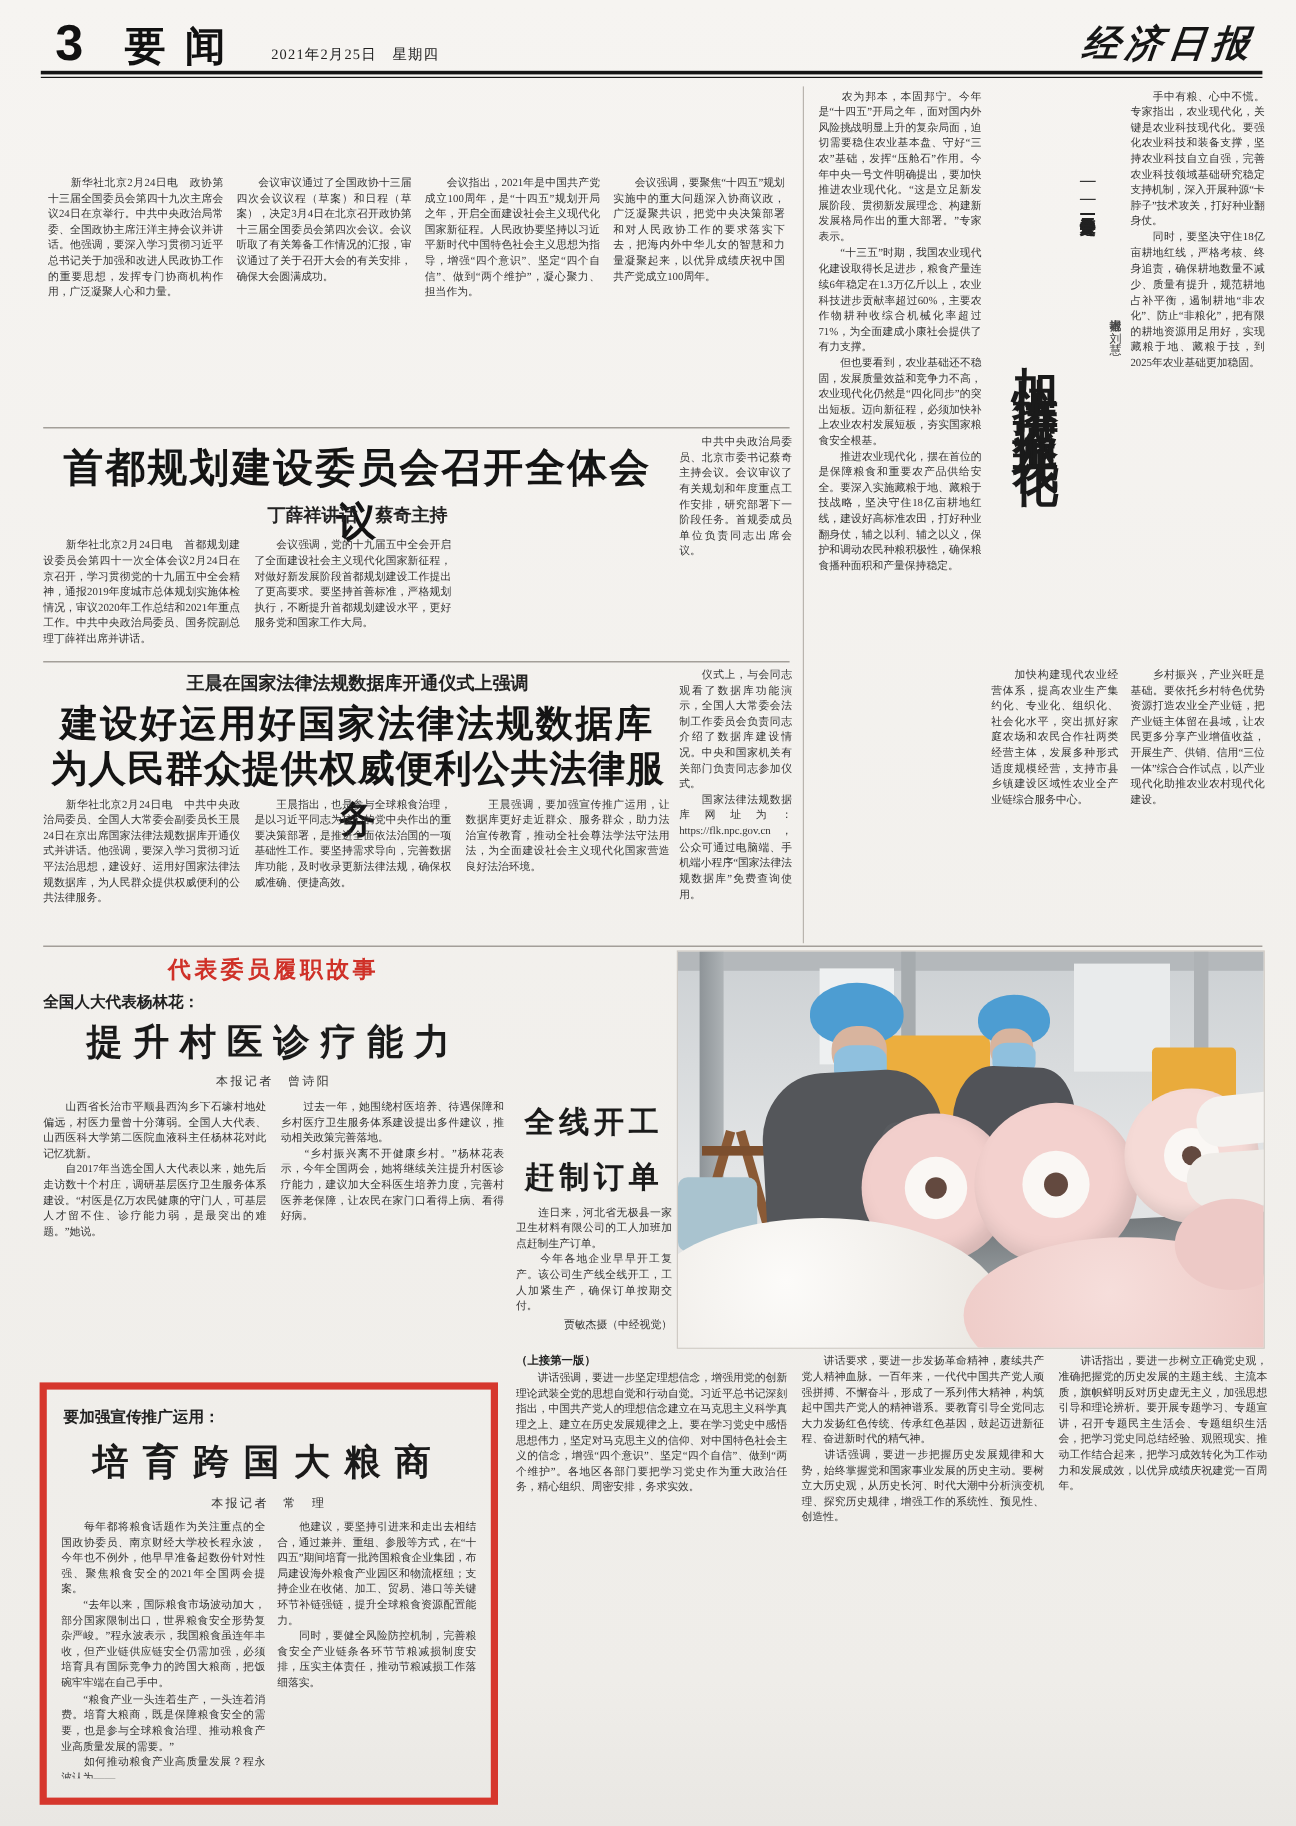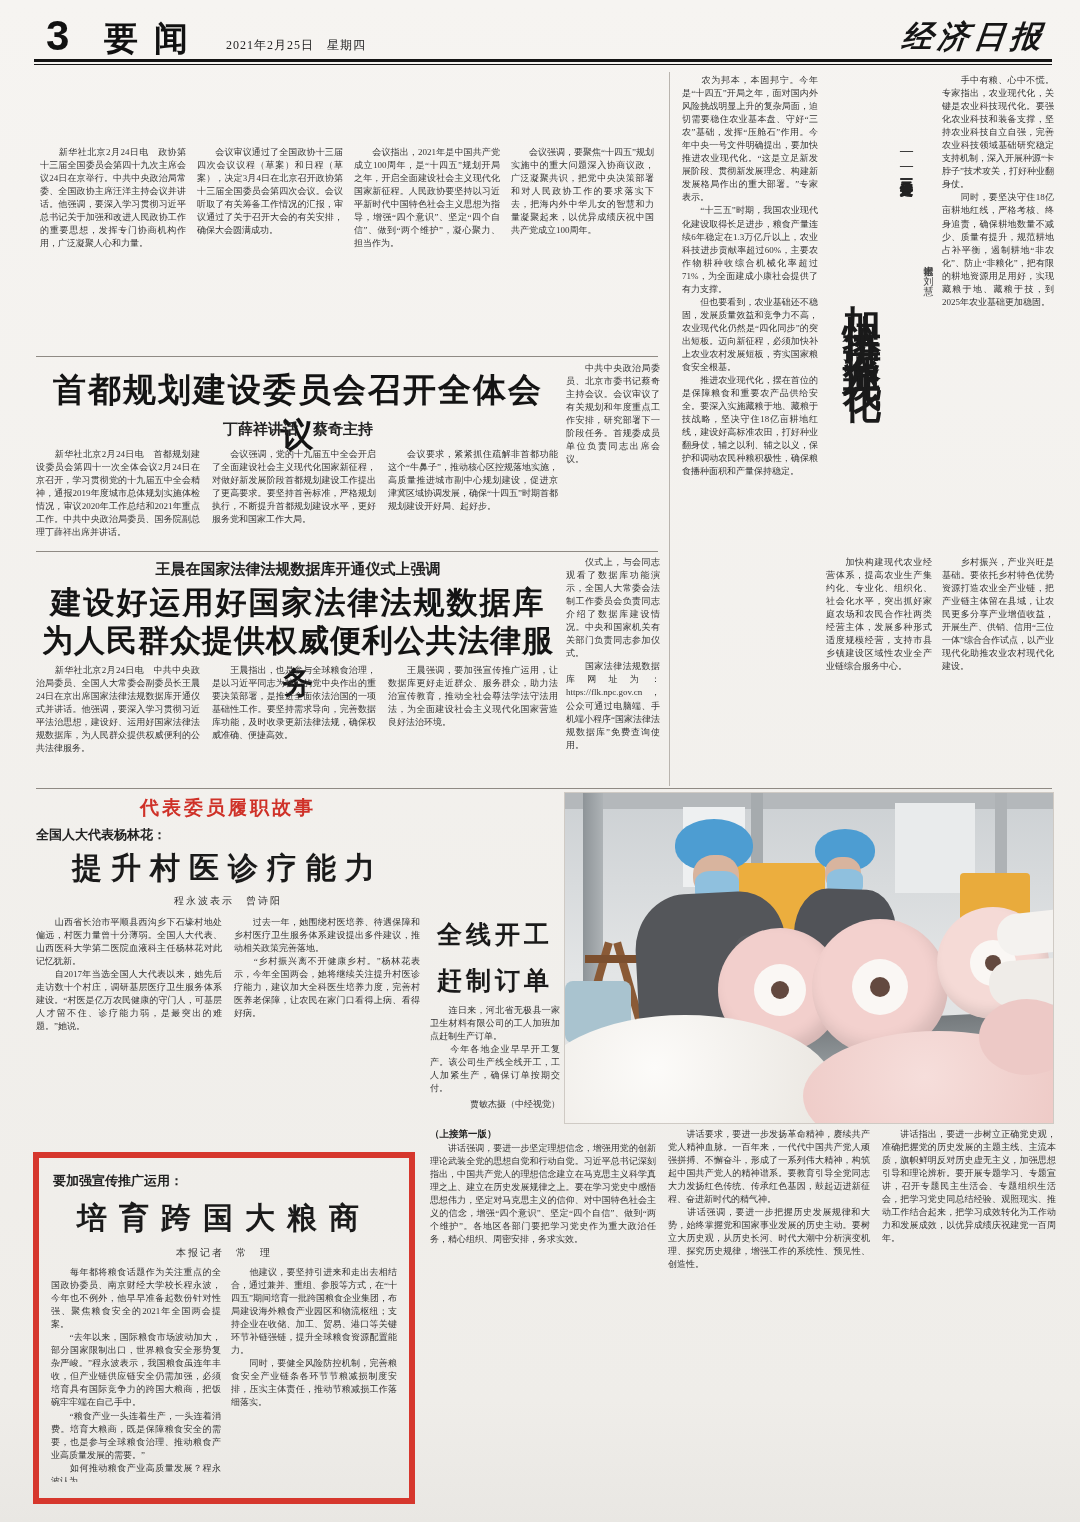--- a/index.html
+++ b/index.html
@@ -48,21 +48,20 @@
   <div class="abs coltext" style="left:40px;top:146px;width:146px;height:204px;">　　新华社北京2月24日电　政协第十三届全国委员会第四十九次主席会议24日在京举行。中共中央政治局常委、全国政协主席汪洋主持会议并讲话。他强调，要深入学习贯彻习近平总书记关于加强和改进人民政协工作的重要思想，发挥专门协商机构作用，广泛凝聚人心和力量。</div>
   <div class="abs coltext" style="left:197px;top:146px;width:146px;height:204px;">　　会议审议通过了全国政协十三届四次会议议程（草案）和日程（草案），决定3月4日在北京召开政协第十三届全国委员会第四次会议。会议听取了有关筹备工作情况的汇报，审议通过了关于召开大会的有关安排，确保大会圆满成功。</div>
   <div class="abs coltext" style="left:354px;top:146px;width:146px;height:204px;">　　会议指出，2021年是中国共产党成立100周年，是“十四五”规划开局之年，开启全面建设社会主义现代化国家新征程。人民政协要坚持以习近平新时代中国特色社会主义思想为指导，增强“四个意识”、坚定“四个自信”、做到“两个维护”，凝心聚力、担当作为。</div>
   <div class="abs coltext" style="left:511px;top:146px;width:143px;height:204px;">　　会议强调，要聚焦“十四五”规划实施中的重大问题深入协商议政，广泛凝聚共识，把党中央决策部署和对人民政协工作的要求落实下去，把海内外中华儿女的智慧和力量凝聚起来，以优异成绩庆祝中国共产党成立100周年。</div>
   <div class="abs rule" style="left:36px;top:356px;width:622px;"></div>
 
   <div class="abs h-sans" style="left:36px;top:368px;width:524px;font-size:33px;letter-spacing:2px;">首都规划建设委员会召开全体会议</div>
   <div class="abs kicker" style="left:36px;top:420px;width:524px;">丁薛祥讲话　蔡奇主持</div>
   <div class="abs coltext" style="left:36px;top:448px;width:164px;height:98px;">　　新华社北京2月24日电　首都规划建设委员会第四十一次全体会议2月24日在京召开，学习贯彻党的十九届五中全会精神，通报2019年度城市总体规划实施体检情况，审议2020年工作总结和2021年重点工作。中共中央政治局委员、国务院副总理丁薛祥出席并讲话。</div>
   <div class="abs coltext" style="left:212px;top:448px;width:164px;height:98px;">　　会议强调，党的十九届五中全会开启了全面建设社会主义现代化国家新征程，对做好新发展阶段首都规划建设工作提出了更高要求。要坚持首善标准，严格规划执行，不断提升首都规划建设水平，更好服务党和国家工作大局。</div>
-  <div class="abs coltext" style="left:388px;top:448px;width:170px;height:98px;">　　会议要求，紧紧抓住疏解非首都功能这个“牛鼻子”，推动核心区控规落地实施，高质量推进城市副中心规划建设，促进京津冀区域协调发展，确保“十四五”时期首都规划建设开好局、起好步。</div>
   <div class="abs coltext" style="left:566px;top:362px;width:94px;height:184px;">　　中共中央政治局委员、北京市委书记蔡奇主持会议。会议审议了有关规划和年度重点工作安排，研究部署下一阶段任务。首规委成员单位负责同志出席会议。</div>
   <div class="abs rule" style="left:36px;top:551px;width:622px;"></div>
 
   <div class="abs kicker" style="left:36px;top:560px;width:524px;">王晨在国家法律法规数据库开通仪式上强调</div>
   <div class="abs h-sans" style="left:36px;top:582px;width:524px;font-size:31px;letter-spacing:2px;">建设好运用好国家法律法规数据库</div>
   <div class="abs h-sans" style="left:36px;top:620px;width:524px;font-size:31px;letter-spacing:1px;">为人民群众提供权威便利公共法律服务</div>
   <div class="abs coltext" style="left:36px;top:664px;width:164px;height:120px;">　　新华社北京2月24日电　中共中央政治局委员、全国人大常委会副委员长王晨24日在京出席国家法律法规数据库开通仪式并讲话。他强调，要深入学习贯彻习近平法治思想，建设好、运用好国家法律法规数据库，为人民群众提供权威便利的公共法律服务。</div>
   <div class="abs coltext" style="left:212px;top:664px;width:164px;height:120px;">　　王晨指出，也是参与全球粮食治理，是以习近平同志为核心的党中央作出的重要决策部署，是推进全面依法治国的一项基础性工作。要坚持需求导向，完善数据库功能，及时收录更新法律法规，确保权威准确、便捷高效。</div>
   <div class="abs coltext" style="left:388px;top:664px;width:170px;height:120px;">　　王晨强调，要加强宣传推广运用，让数据库更好走近群众、服务群众，助力法治宣传教育，推动全社会尊法学法守法用法，为全面建设社会主义现代化国家营造良好法治环境。</div>
   <div class="abs coltext" style="left:566px;top:556px;width:94px;height:228px;">　　仪式上，与会同志观看了数据库功能演示，全国人大常委会法制工作委员会负责同志介绍了数据库建设情况。中央和国家机关有关部门负责同志参加仪式。
@@ -78,21 +77,21 @@
   <div class="abs vert" style="left:921px;top:258px;height:130px;font-size:10px;color:#444;">本报记者　刘　慧</div>
   <div class="abs coltext" style="left:942px;top:74px;width:112px;height:466px;">　　手中有粮、心中不慌。专家指出，农业现代化，关键是农业科技现代化。要强化农业科技和装备支撑，坚持农业科技自立自强，完善农业科技领域基础研究稳定支持机制，深入开展种源“卡脖子”技术攻关，打好种业翻身仗。
 　　同时，要坚决守住18亿亩耕地红线，严格考核、终身追责，确保耕地数量不减少、质量有提升，规范耕地占补平衡，遏制耕地“非农化”、防止“非粮化”，把有限的耕地资源用足用好，实现藏粮于地、藏粮于技，到2025年农业基础更加稳固。</div>
   <div class="abs coltext" style="left:826px;top:556px;width:106px;height:226px;">　　加快构建现代农业经营体系，提高农业生产集约化、专业化、组织化、社会化水平，突出抓好家庭农场和农民合作社两类经营主体，发展多种形式适度规模经营，支持市县乡镇建设区域性农业全产业链综合服务中心。</div>
   <div class="abs coltext" style="left:942px;top:556px;width:112px;height:212px;">　　乡村振兴，产业兴旺是基础。要依托乡村特色优势资源打造农业全产业链，把产业链主体留在县域，让农民更多分享产业增值收益，开展生产、供销、信用“三位一体”综合合作试点，以产业现代化助推农业农村现代化建设。</div>
   <div class="abs rule" style="left:36px;top:788px;width:1016px;"></div>
 
   <div class="abs red" style="left:36px;top:795px;width:384px;text-align:center;font-size:19px;font-weight:700;letter-spacing:3px;">代表委员履职故事</div>
   <div class="abs kicker-left" style="left:36px;top:826px;">全国人大代表杨林花：</div>
   <div class="abs h-serif" style="left:36px;top:848px;width:384px;font-size:30px;letter-spacing:9px;">提升村医诊疗能力</div>
-  <div class="abs byline" style="left:36px;top:894px;width:384px;">程永波表示　曾诗阳</div>
+  <div class="abs byline" style="left:36px;top:894px;width:384px;">本报记者　曾诗阳</div>
   <div class="abs coltext" style="left:36px;top:916px;width:186px;height:206px;">　　山西省长治市平顺县西沟乡下石壕村地处偏远，村医力量曾十分薄弱。全国人大代表、山西医科大学第二医院血液科主任杨林花对此记忆犹新。
 　　自2017年当选全国人大代表以来，她先后走访数十个村庄，调研基层医疗卫生服务体系建设。“村医是亿万农民健康的守门人，可基层人才留不住、诊疗能力弱，是最突出的难题。”她说。</div>
   <div class="abs coltext" style="left:234px;top:916px;width:186px;height:206px;">　　过去一年，她围绕村医培养、待遇保障和乡村医疗卫生服务体系建设提出多件建议，推动相关政策完善落地。
 　　“乡村振兴离不开健康乡村。”杨林花表示，今年全国两会，她将继续关注提升村医诊疗能力，建议加大全科医生培养力度，完善村医养老保障，让农民在家门口看得上病、看得好病。</div>
 
   <div class="abs h-serif" style="left:432px;top:918px;width:126px;font-size:25px;letter-spacing:4px;">全线开工</div>
   <div class="abs h-serif" style="left:432px;top:964px;width:126px;font-size:25px;letter-spacing:4px;">赶制订单</div>
   <div class="abs coltext" style="left:430px;top:1004px;width:130px;height:92px;">　　连日来，河北省无极县一家卫生材料有限公司的工人加班加点赶制生产订单。
 　　今年各地企业早早开工复产。该公司生产线全线开工，工人加紧生产，确保订单按期交付。</div>
   <div class="abs" style="left:430px;top:1098px;width:130px;font-size:9px;text-align:right;color:#343434;">贾敏杰摄（中经视觉）</div>

